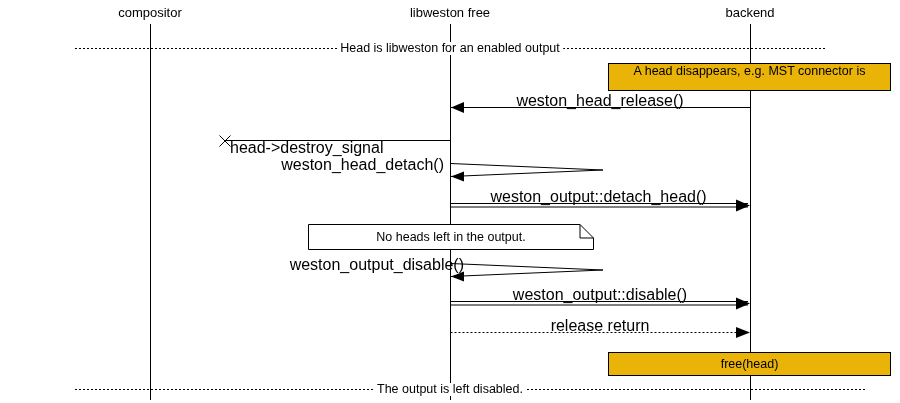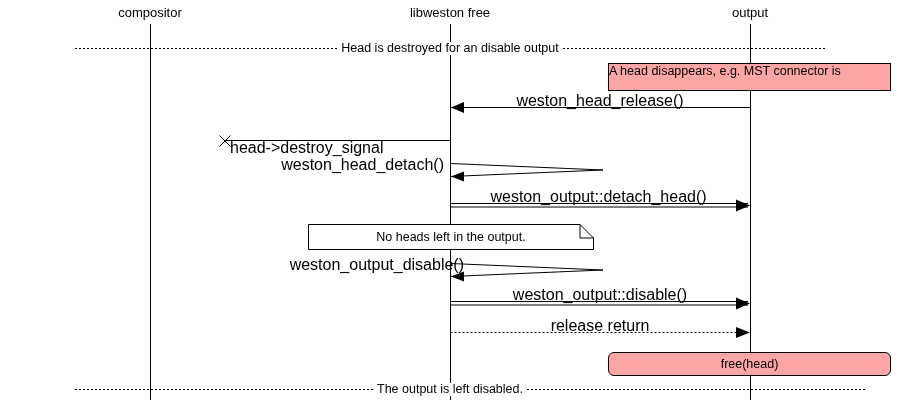--- a/index.html
+++ b/index.html
@@ -32,21 +32,22 @@
   .msg {
     font-size: 16px;
     white-space: nowrap;
     line-height: 13px;
     text-align: right;
   }
   .msg.center { transform: translateX(-50%); }
   .msg.underlined { text-decoration: underline; }
   .notebox {
     border: 1px solid #000000;
-    background: #fca5a5;
+    background: #eab308;
+    text-align: center;
     font-size: 12.5px;
     line-height: 13px;
   }
   .notebox.single { display: flex; align-items: center; justify-content: center; }
   .note2-text {
     width: 286px;
     text-align: center;
     font-size: 12.5px;
     line-height: 26px;
     background: transparent;
@@ -90,23 +91,23 @@
     <line x1="450.5" y1="301.5" x2="748" y2="301.5" stroke="#000" stroke-width="1"></line>
     <line x1="450.5" y1="305" x2="748" y2="305" stroke="#000" stroke-width="1"></line>
     <polygon points="750,303.5 736,297.5 736,309.5" fill="#000"></polygon>
 
     <line x1="450.5" y1="332.5" x2="736" y2="332.5" stroke="#000" stroke-width="1" stroke-dasharray="2,2"></line>
     <polygon points="750,332.5 736,327 736,338" fill="#000"></polygon>
   </svg>
 
   <div class="abs participant" style="left:150px;">compositor</div>
   <div class="abs participant" style="left:450px;">libweston free</div>
-  <div class="abs participant" style="left:750px;">output</div>
+  <div class="abs participant" style="left:750px;">backend</div>
 
-  <div class="abs divider-text" style="left:450px; top:42px;">Head is destroyed for an disable output</div>
+  <div class="abs divider-text" style="left:450px; top:42px;">Head is libweston for an enabled output</div>
   <div class="abs divider-text" style="left:450px; top:383px;">The output is left disabled.</div>
 
   <div class="abs notebox" style="left:608px; top:63px; width:283px; height:28px; padding-top:1px;">
     <div>A head disappears, e.g. MST connector is</div>
   </div>
 
   <div class="abs msg center" style="left:600px; top:94px;">weston_head_release()</div>
 
   <div class="abs msg" style="left:230px; top:141px;">head-&gt;destroy_signal</div>
 
@@ -115,17 +116,17 @@
   <div class="abs msg center underlined" style="left:580px; top:190px;padding-left:37px;">weston_output::detach_head()</div>
 
   <div class="abs note2-text" style="left:308px; top:224px;">No heads left in the output.</div>
 
   <div class="abs msg" style="right:436px; top:258px;">weston_output_disable()</div>
 
   <div class="abs msg center underlined" style="left:600px; top:288px;">weston_output::disable()</div>
 
   <div class="abs msg center" style="left:600px; top:319px;">release return</div>
 
-  <div class="abs notebox single" style="left:608px; top:352px; width:283px; height:24px;border-radius:6px;">
+  <div class="abs notebox single" style="left:608px; top:352px; width:283px; height:24px;">
     <span>free(head)</span>
   </div>
 
 </div>
 
 </body></html>

